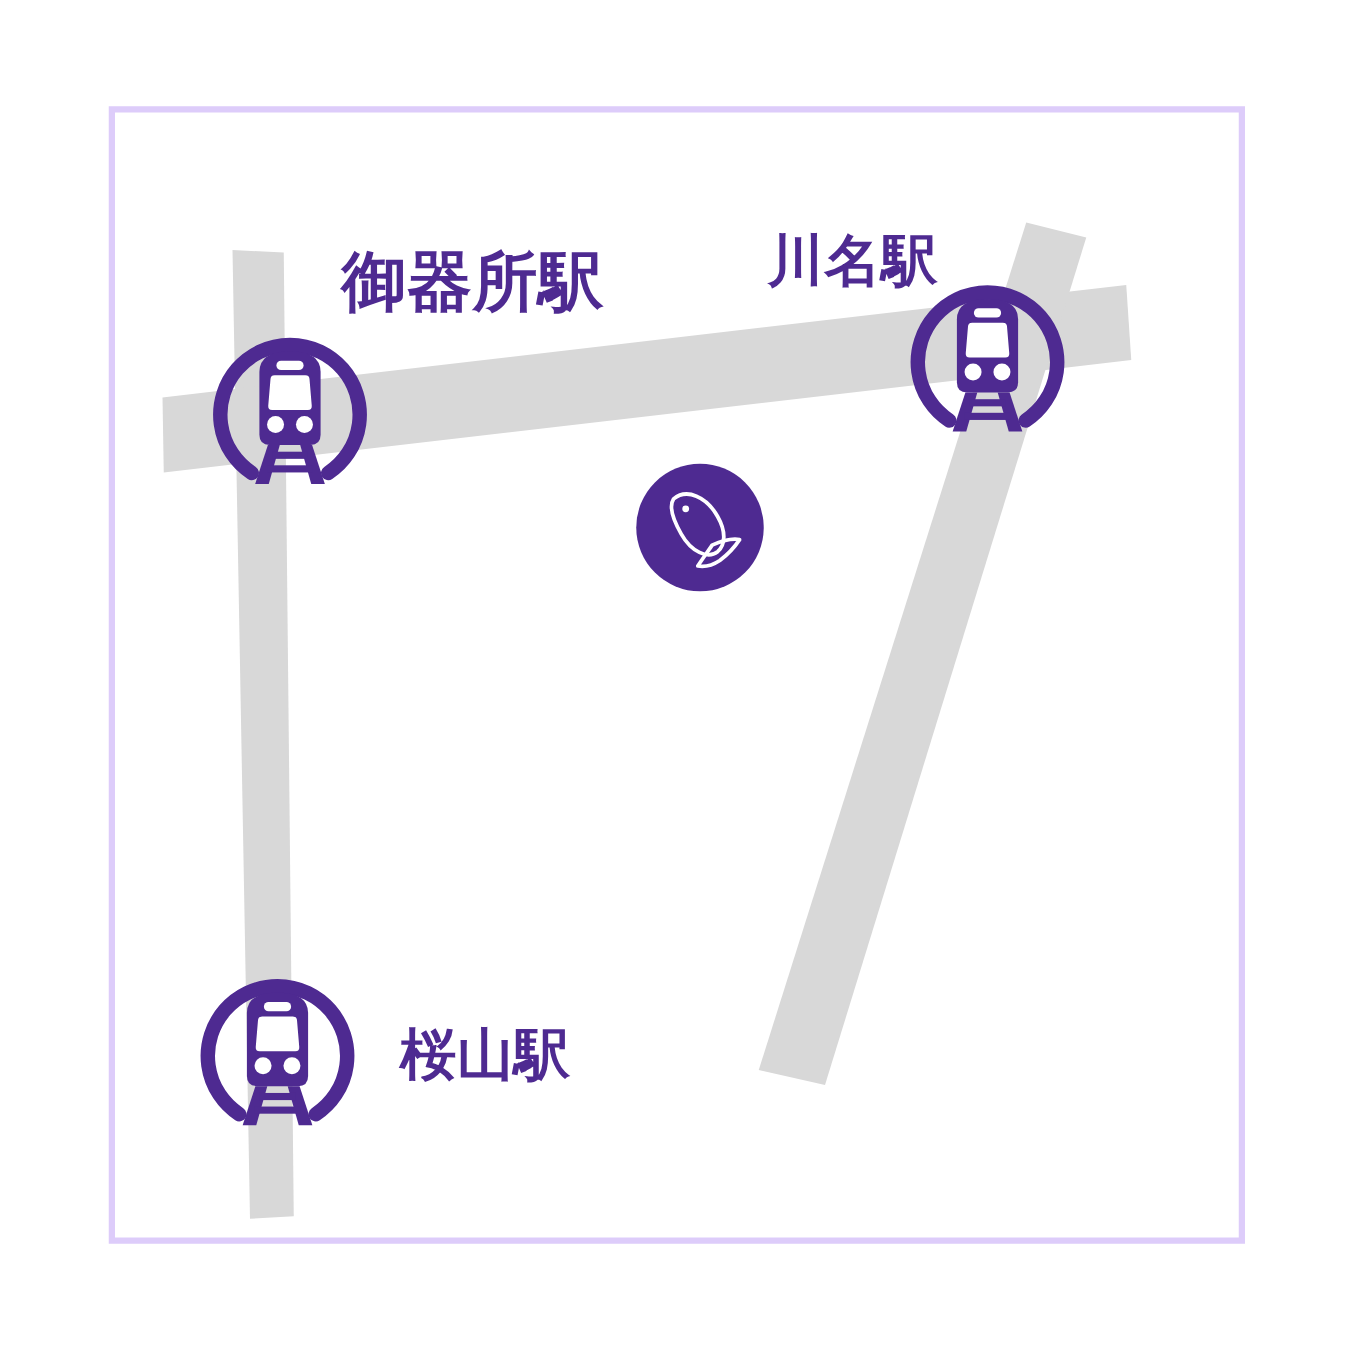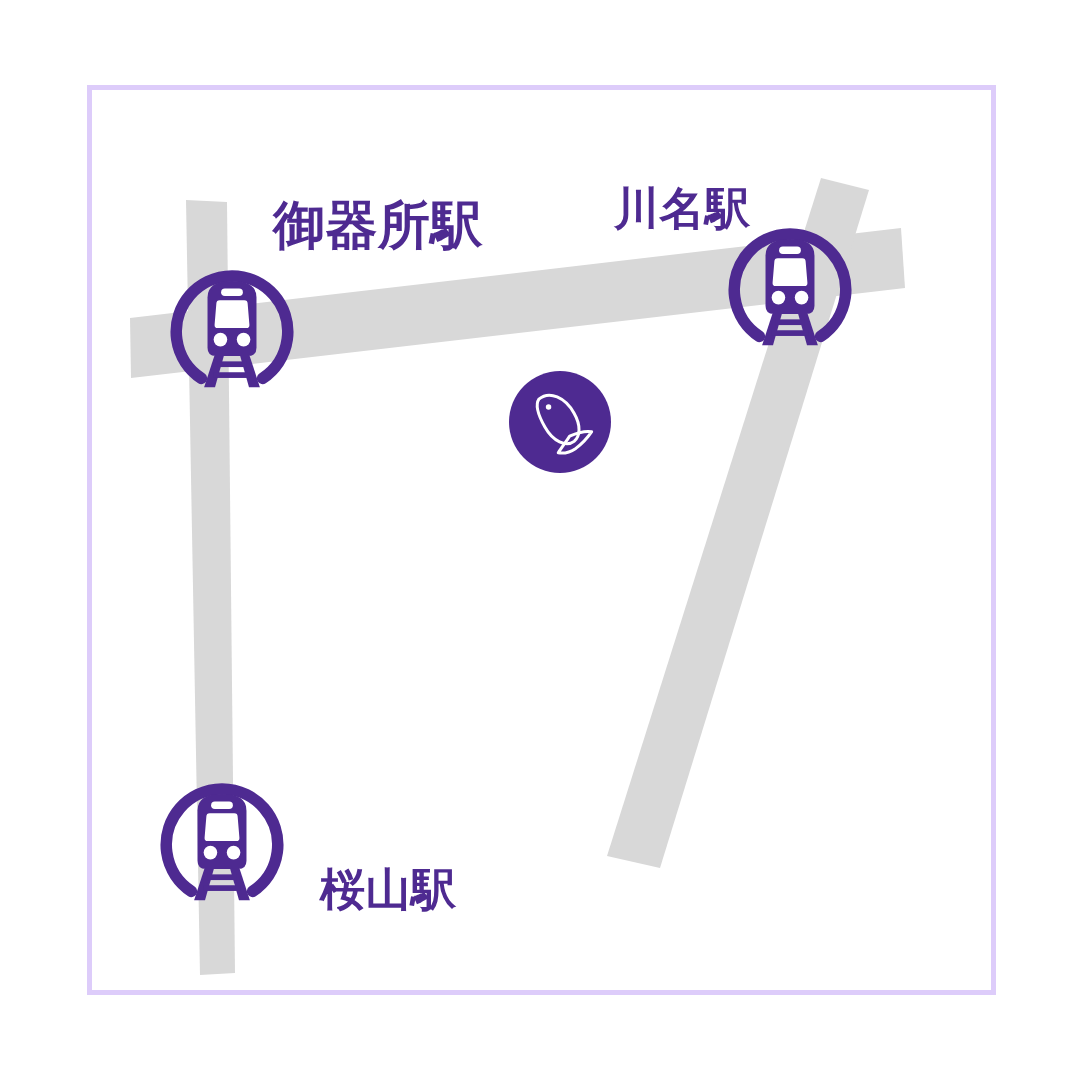--- a/index.html
+++ b/index.html
@@ -14,21 +14,21 @@
   .lbl{
     position:absolute;
     font-weight:bold;
     color:#4E2A91;
     white-space:nowrap;
     letter-spacing:0.5px;
     font-family:"DejaVu Sans","Liberation Sans",sans-serif;
   }
   #label-gokiso{left:273px;top:191px;font-size:52px;}
   #label-kawana{left:614px;top:163px;font-size:45px;margin-top:16px;}
-  #label-sakurayama{left:320px;top:860px;font-size:45px;}
+  #label-sakurayama{left:320px;top:814px;font-size:45px;}
   #label-shop{left:578px;top:473px;font-size:45px;}
 </style>
 </head>
 <body>
 
 <div id="map-root">
 
   <svg id="map-svg" viewBox="0 0 1080 1080">
     <defs>
 

